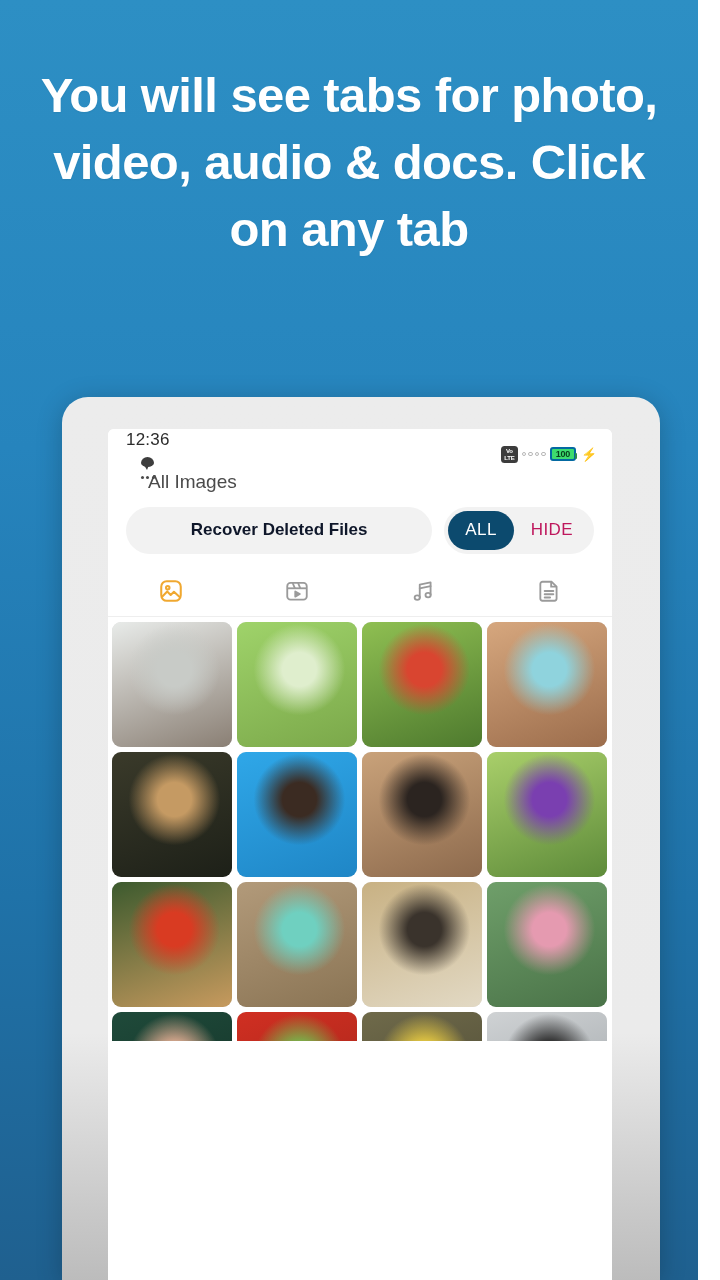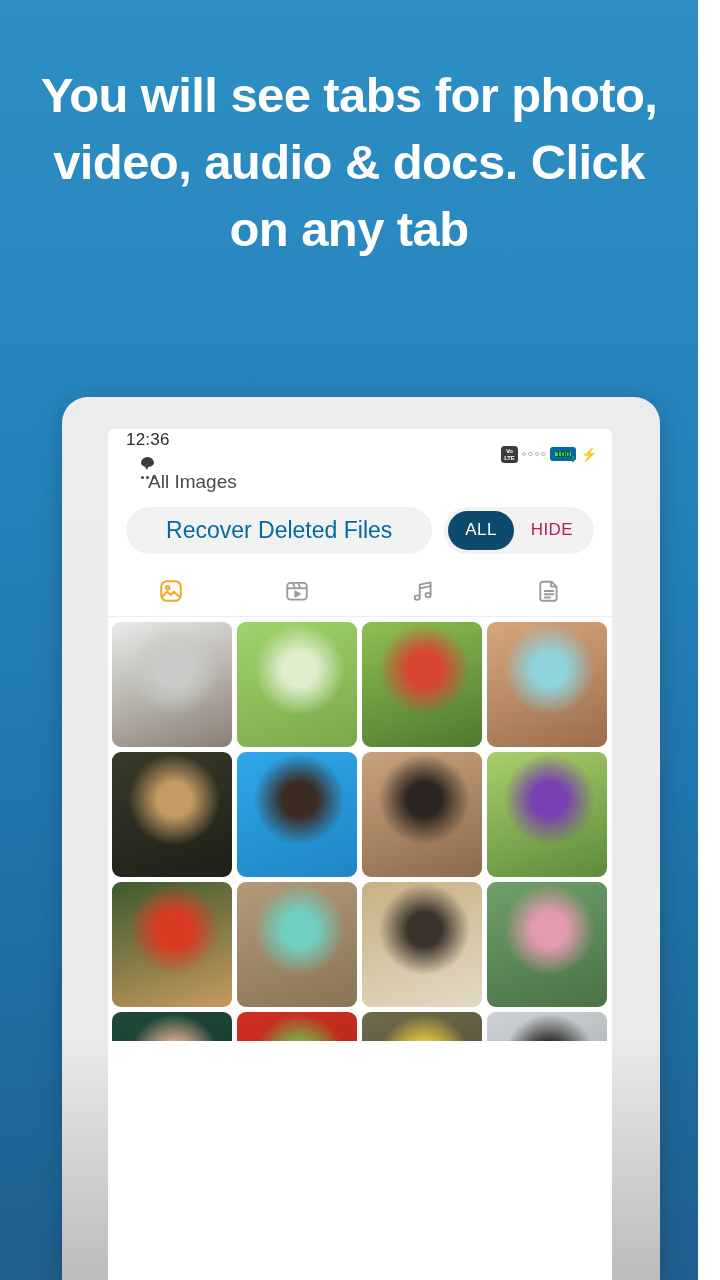--- a/index.html
+++ b/index.html
@@ -73,21 +73,21 @@
   .sb-right { display: flex; align-items: center; gap: 4px; }
   .volte {
     width: 17px; height: 17px; border-radius: 3.5px; background: #3c3c3c;
     color: #ffffff; display: flex; flex-direction: column; align-items: center;
     justify-content: center; line-height: 7px; padding-top: 1px;
   }
   .volte span { font-size: 6px; font-weight: 700; letter-spacing: -0.2px; }
   .sigdots { display: flex; gap: 2px; align-items: center; }
   .sigdots i { width: 4.5px; height: 4.5px; border-radius: 50%; border: 1px solid #b8b8b8; display: block; }
   .battery {
-    position: relative; width: 26px; height: 14px; border: 5px solid #0369a1;
+    position: relative; width: 26px; height: 14px; border: 2px solid #0369a1;
     border-radius: 3px; background: #3ddc6e; display:flex; align-items:center; justify-content:center;
   }
   .battery .lvl { font-size: 9px; font-weight: 700; color: #06421c; letter-spacing: -0.3px; }
   .battery:after { content:""; position:absolute; right:-3px; top:4px; width:2px; height:6px; background:#2d8b4e; border-radius:0 1px 1px 0; }
   .bolt { font-size: 13px; color: #1f1f1f; line-height: 1; margin-left: 2px; font-weight:700; }
 
   
   .app-title {
     padding: 2px 0 10px 28px;
     font-size: 19px;
@@ -105,23 +105,23 @@
     height: 54px;
   }
   .recover-pill {
     flex: 1 1 auto;
     height: 47px;
     border-radius: 24px;
     background: #f2f2f2;
     display: flex;
     align-items: center;
     justify-content: center;
-    color: #0369a1;
-    font-size: 23px;
-    font-weight: 400;
+    color: #0f172a;
+    font-size: 17px;
+    font-weight: 700;
     cursor: pointer;
   }
   .segmented {
     flex: 0 0 auto;
     height: 47px;
     border-radius: 24px;
     background: #f2f2f2;
     display: flex;
     align-items: center;
     padding: 4px;

